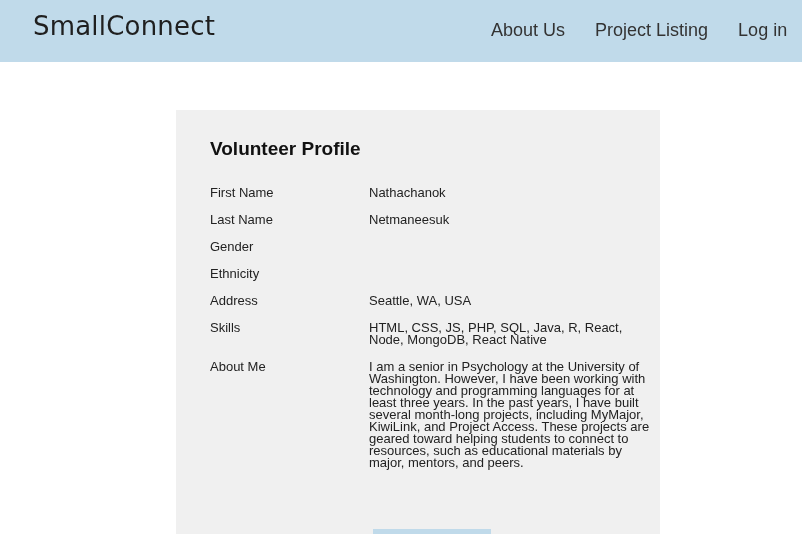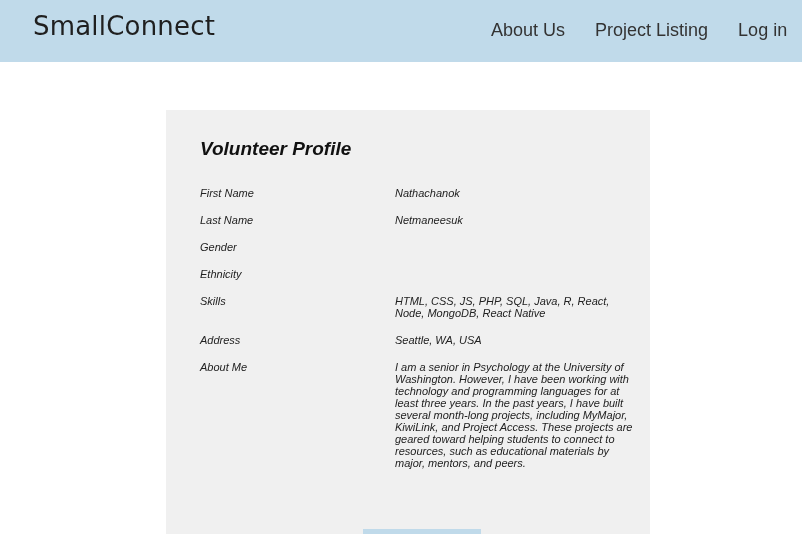--- a/index.html
+++ b/index.html
@@ -22,30 +22,29 @@
     }
     .nav-links {
       position: absolute; top: 20px; left: 491px;
       display: flex; white-space: nowrap;
     }
     .nav-link {
       font-size: 18px; color: #333; margin-right: 30px; text-decoration: none;
       cursor: pointer;
     }
     .card {
-      position: absolute; left: 166px; top: 110px; width: 484px; height: 424px;
+      position: absolute; left: 176px; top: 110px; width: 484px; height: 424px;
       background: #f0f0f0;
-      font-style: italic;
     }
     .title {
       position: absolute; left: 34px; top: 28px;
       font-size: 19px; font-weight: bold; color: #111;
     }
     .fields { position: absolute; left: 34px; top: 77px; width: 440px; }
-    .row { display: flex; font-size: 11px; line-height: 12px; margin-bottom: 15px; gap: 36px; }
+    .row { display: flex; font-size: 13px; line-height: 12px; margin-bottom: 15px; }
     .label { width: 118px; flex: none; color: #222; }
     .value { flex: 1; color: #222; padding-left: 41px; }
     .action-button {
       position: absolute; left: 197px; top: 419px; width: 118px; height: 30px;
       background: #c0daea; border: none; padding: 0; cursor: pointer;
     }
   </style>
 </head>
 <body>
 
@@ -70,26 +69,26 @@
       <div class="label">Last Name</div>
       <div class="value">Netmaneesuk</div>
     </div>
     <div class="row">
       <div class="label">Gender</div>
     </div>
     <div class="row">
       <div class="label">Ethnicity</div>
     </div>
     <div class="row">
+      <div class="label">Address</div>
+      <div class="value">Seattle, WA, USA</div>
+    </div>
+    <div class="row">
       <div class="label">Skills</div>
       <div class="value">HTML, CSS, JS, PHP, SQL, Java, R, React, Node, MongoDB, React Native</div>
-    </div>
-    <div class="row">
-      <div class="label">Address</div>
-      <div class="value">Seattle, WA, USA</div>
     </div>
     <div class="row">
       <div class="label">About Me</div>
       <div class="value">I am a senior in Psychology at the University of Washington. However, I have been working with technology and programming languages for at least three years. In the past years, I have built several month-long projects, including MyMajor, KiwiLink, and Project Access. These projects are geared toward helping students to connect to resources, such as educational materials by major, mentors, and peers.</div>
     </div>
   </div>
   <button class="action-button"></button>
 </div>
 
 </body></html>

